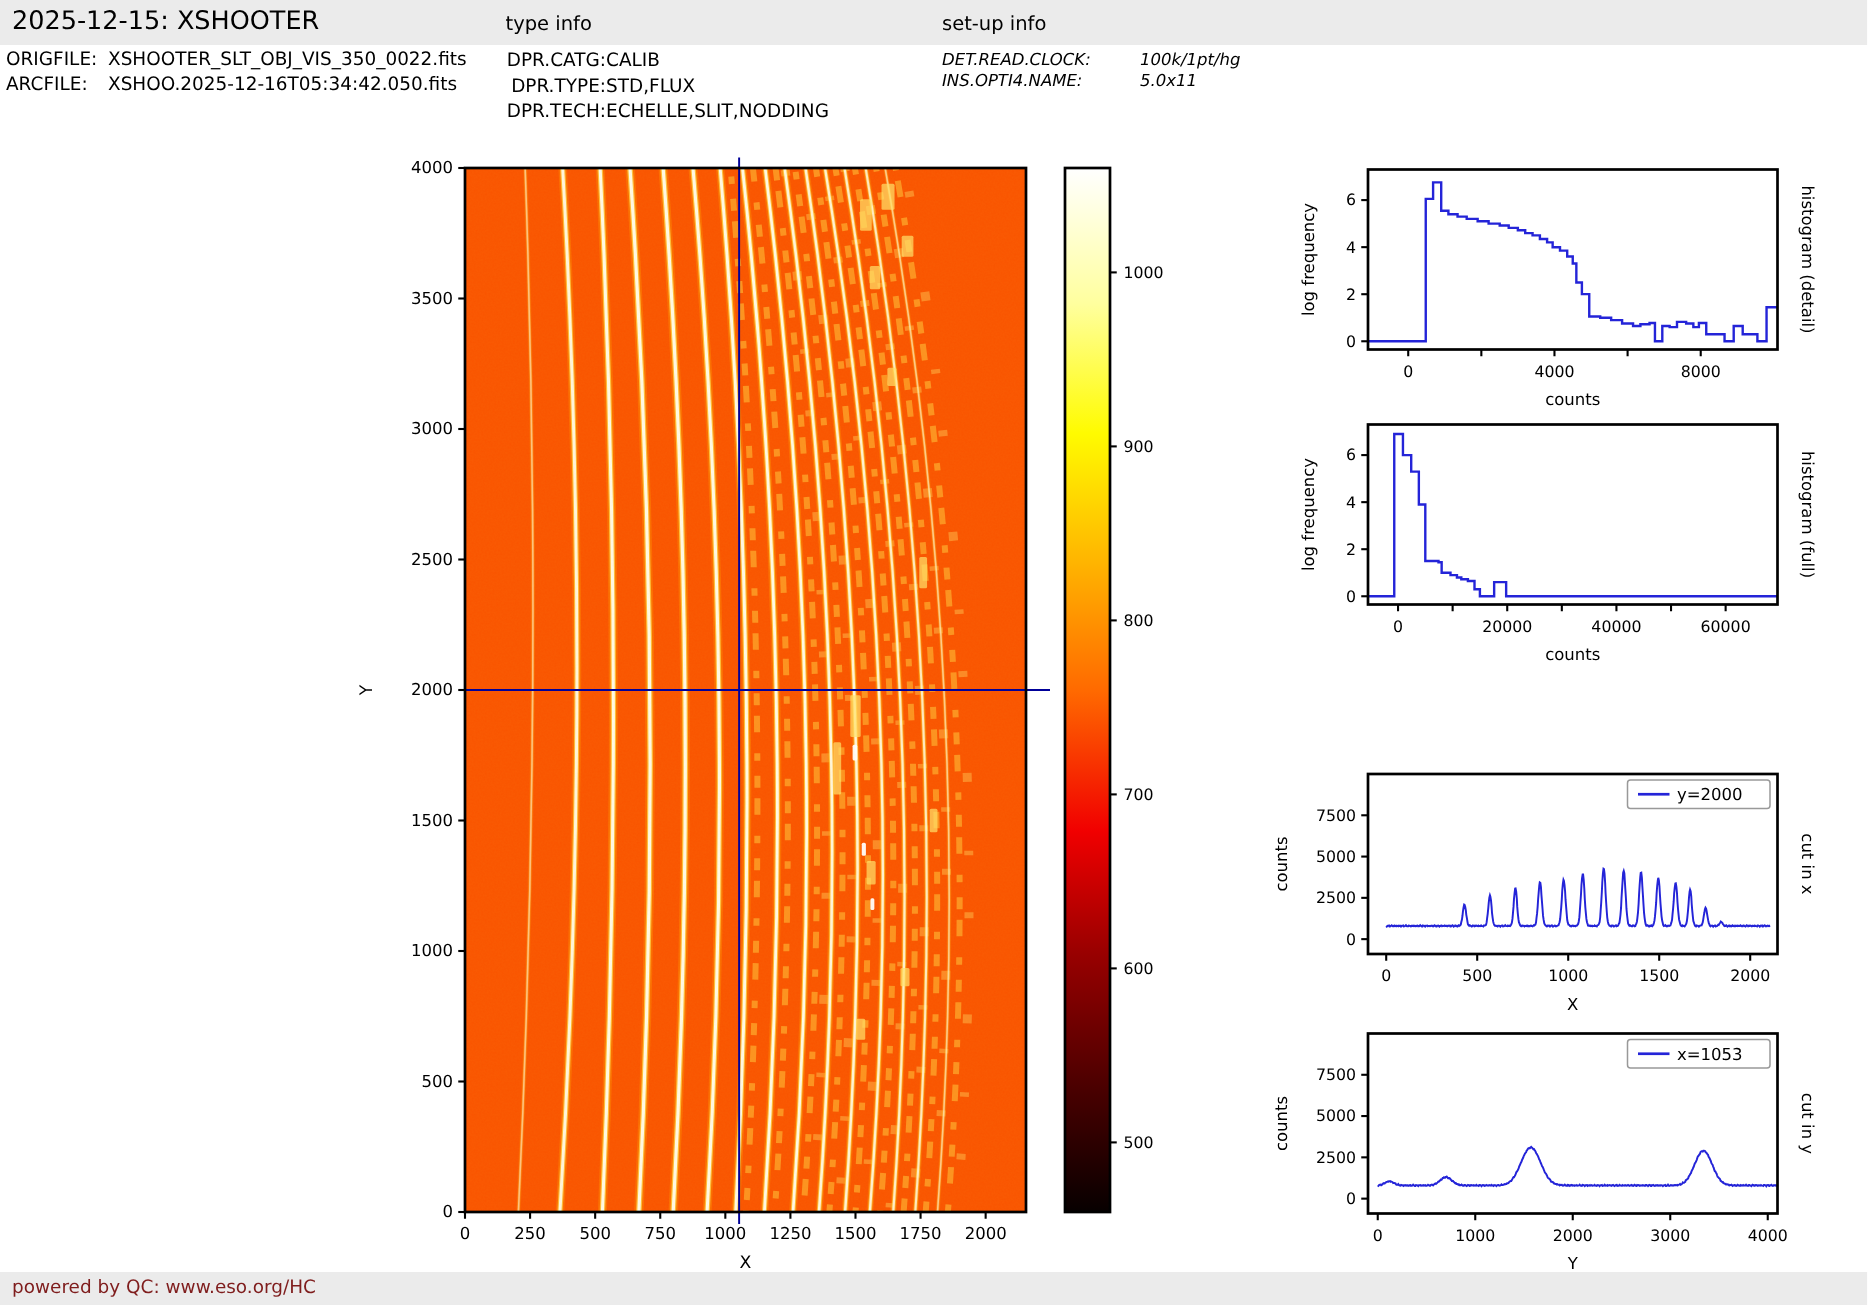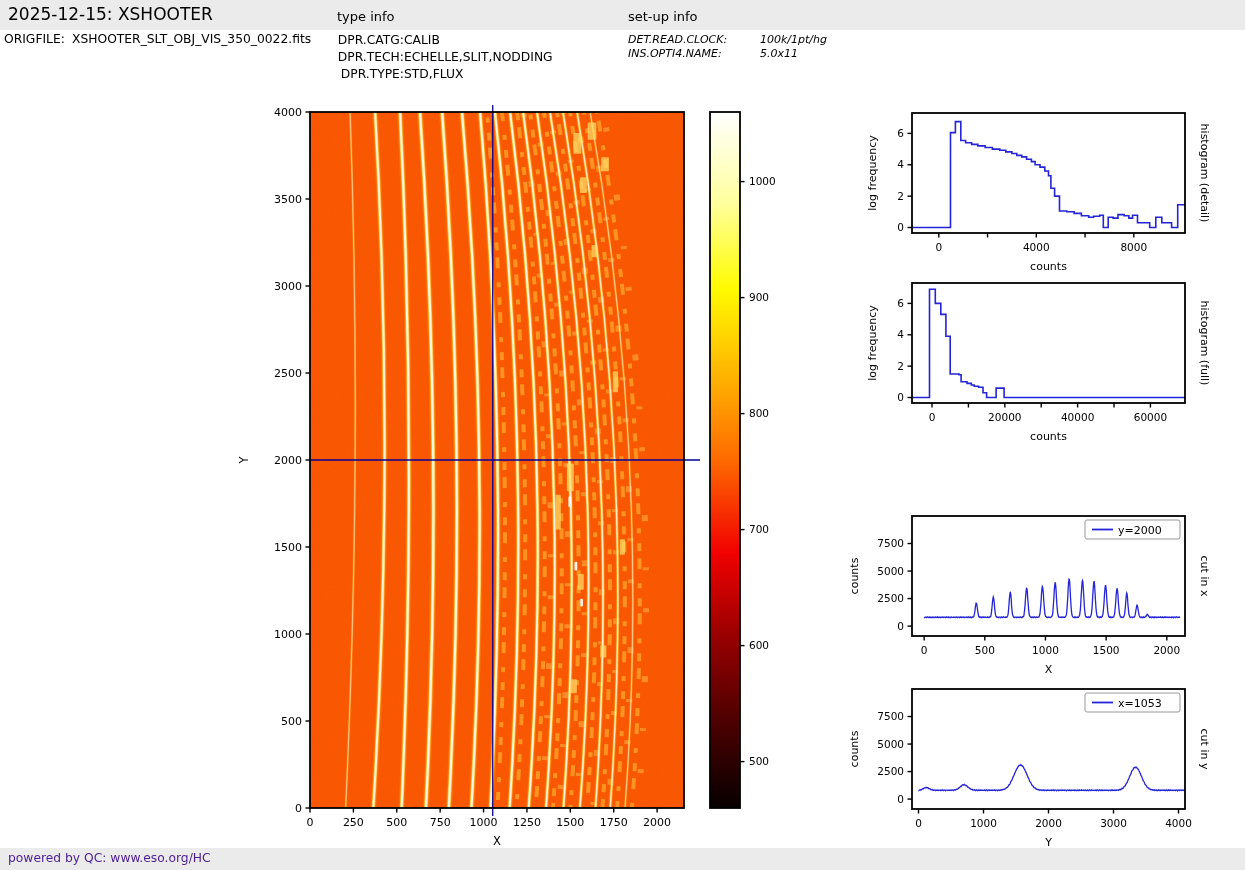--- a/index.html
+++ b/index.html
@@ -10,44 +10,45 @@
   .sec-type{left:337px;}
   .sec-setup{left:628px;}
   .meta{position:absolute;color:#000;}
   .meta .row{white-space:nowrap;}
   .meta-file{left:4px;top:31px;font-size:12.3px;line-height:17.2px;}
   .meta-file .k{display:inline-block;width:68px;}
   .meta-type{left:337px;top:32px;font-size:12.3px;line-height:17.2px;}
   .meta-type .k{display:inline-block;width:67px;text-align:right;}
   .meta-setup{left:628px;top:33px;font-size:11px;line-height:13.5px;font-style:italic;}
   .meta-setup .k{display:inline-block;width:132px;}
-  .bottombar{position:absolute;left:0;top:848px;width:1245px;height:22px;background:#ebebeb;font-size:12.3px;color:#4c1d95;}
+  .bottombar{position:absolute;left:0;top:848px;width:1245px;height:22px;background:#ebebeb;font-size:12.3px;color:#7f1d1d;}
   .bb-left{position:absolute;left:8px;top:3px;white-space:nowrap;}
   .bb-right{position:absolute;right:6px;top:3px;white-space:nowrap;}
   #figure{position:absolute;left:0;top:0;width:1245px;height:870px;}
   .chart-svg{position:absolute;overflow:visible;}
 </style>
 </head>
 <body>
 
 <div class="page">
   <div class="topbar">
     <span class="title">2025-12-15: XSHOOTER</span>
     <span class="sec-label sec-type">type info</span>
     <span class="sec-label sec-setup">set-up info</span>
   </div>
 
   <div class="meta meta-file">
     <div class="row"><span class="k">ORIGFILE:</span><span class="v">XSHOOTER_SLT_OBJ_VIS_350_0022.fits</span></div>
+    <div class="row"><span class="k">ARCFILE:</span><span class="v">XSHOO.2025-12-16T05:34:42.050.fits</span></div>
   </div>
 
   <div class="meta meta-type">
     <div class="row"><span class="k">DPR.CATG:</span><span class="v">CALIB</span></div>
+    <div class="row"><span class="k">DPR.TYPE:</span><span class="v">STD,FLUX</span></div>
     <div class="row"><span class="k">DPR.TECH:</span><span class="v">ECHELLE,SLIT,NODDING</span></div>
-    <div class="row"><span class="k">DPR.TYPE:</span><span class="v">STD,FLUX</span></div>
   </div>
 
   <div class="meta meta-setup">
     <div class="row"><span class="k">DET.READ.CLOCK:</span><span class="v">100k/1pt/hg</span></div>
     <div class="row"><span class="k">INS.OPTI4.NAME:</span><span class="v">5.0x11</span></div>
   </div>
 
   <div id="figure">
       <svg width="508" height="758" class="chart-svg" style="left: 238px; top: 100px;">
         <g transform="translate(72,12)">

